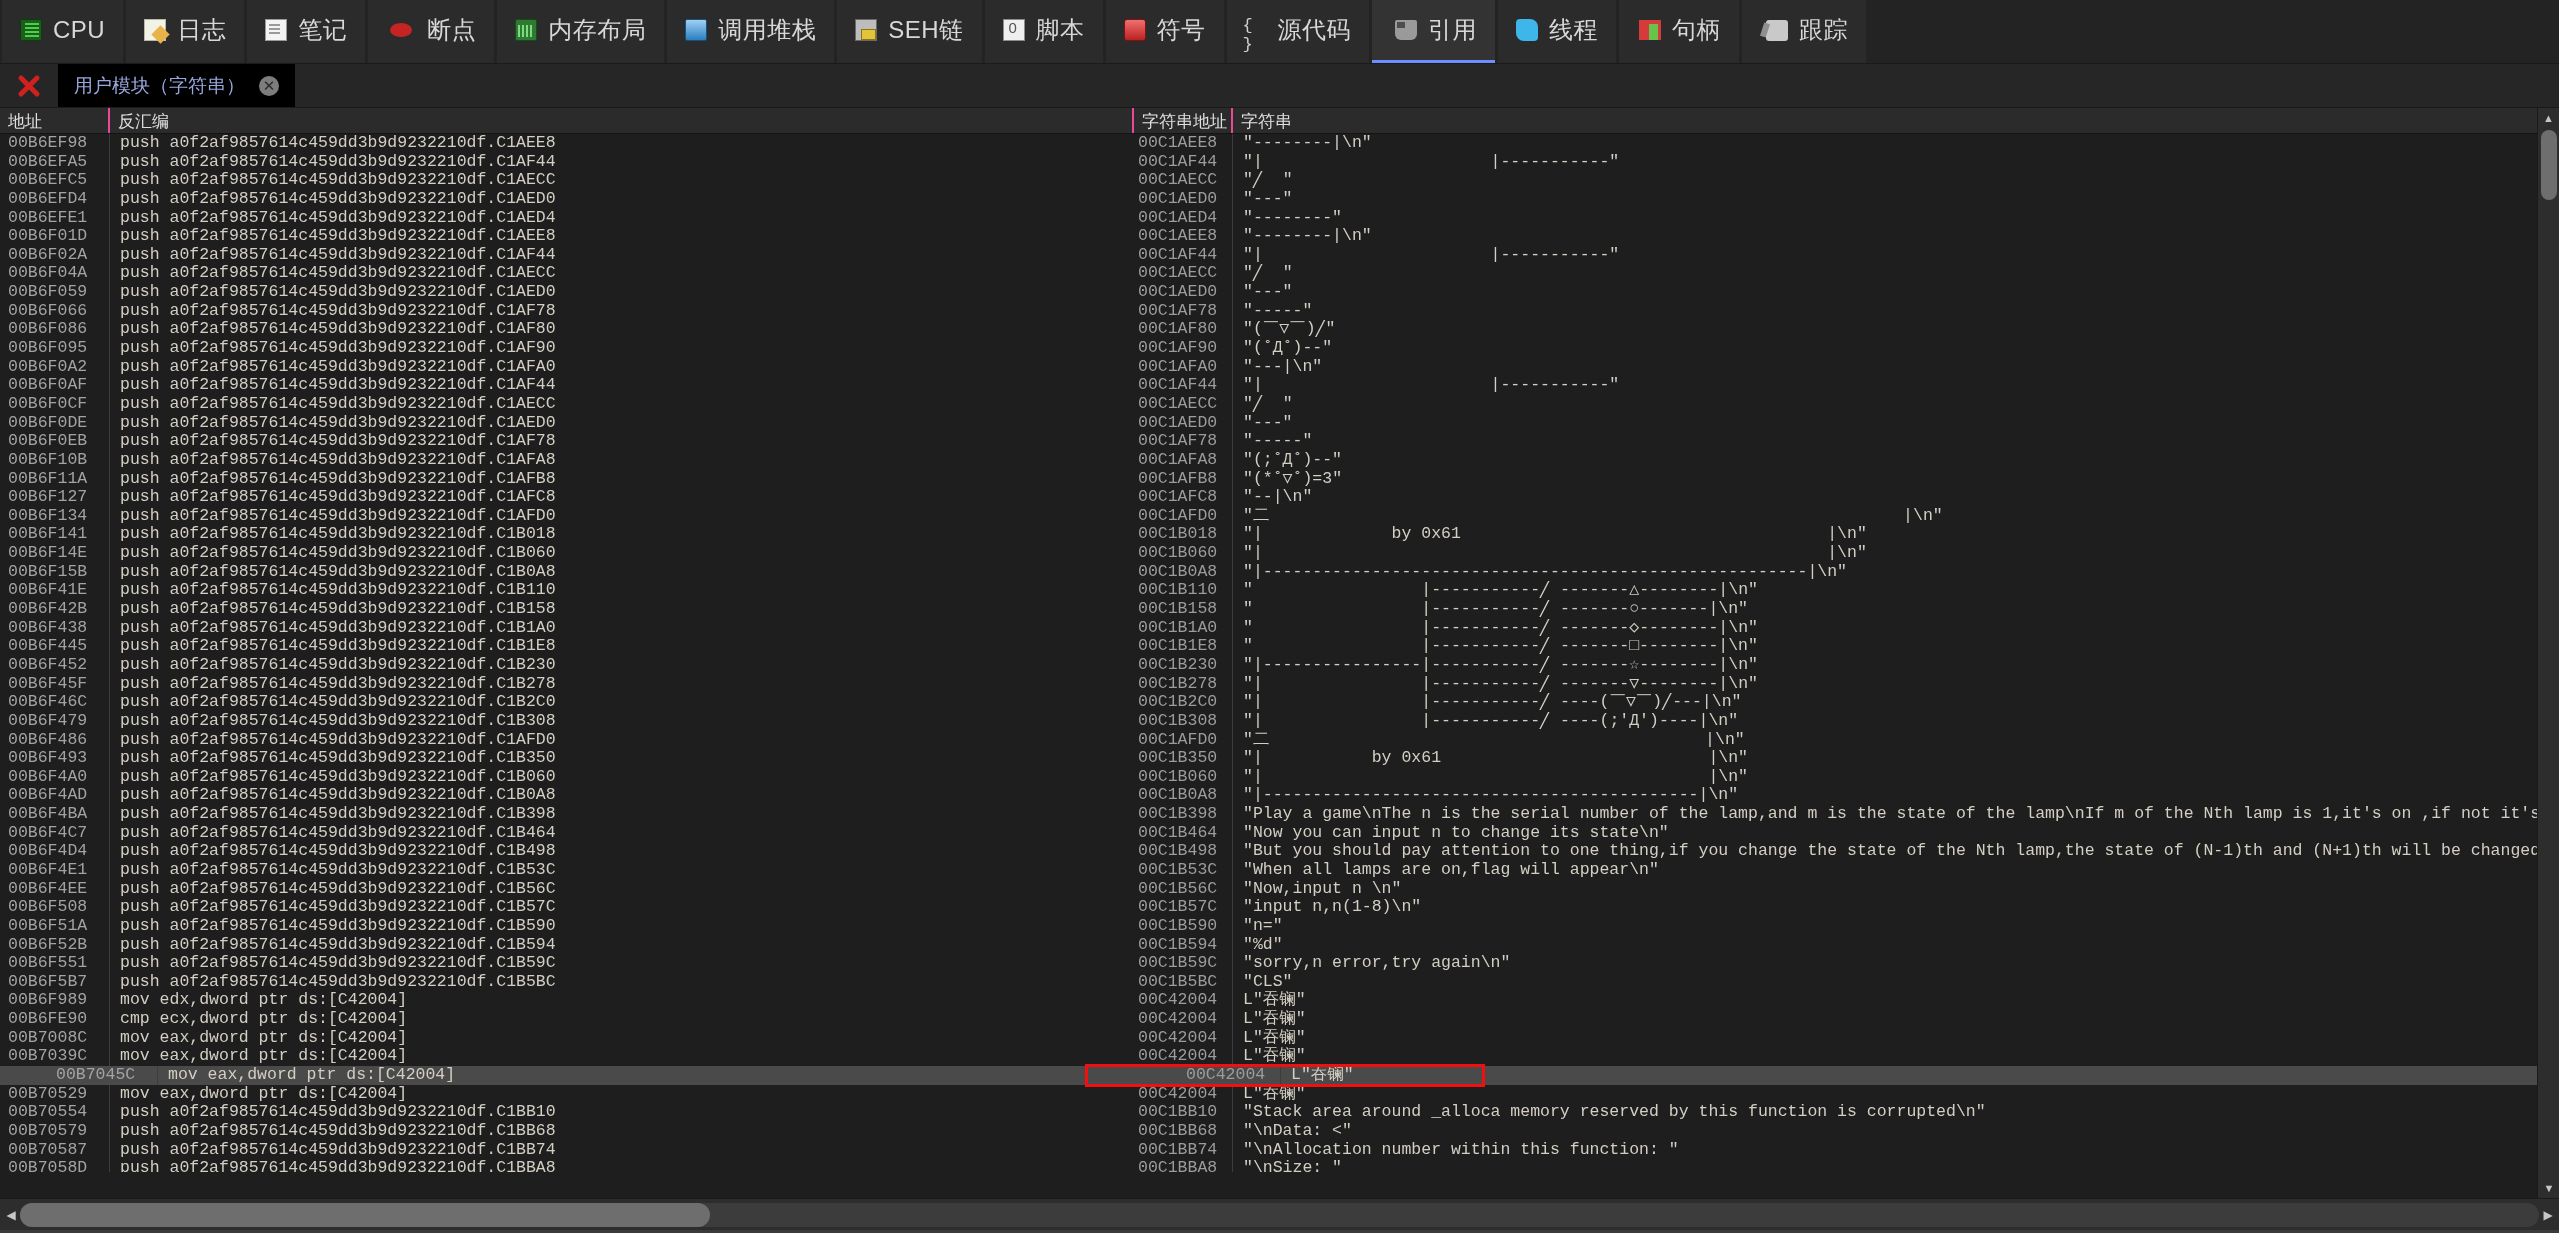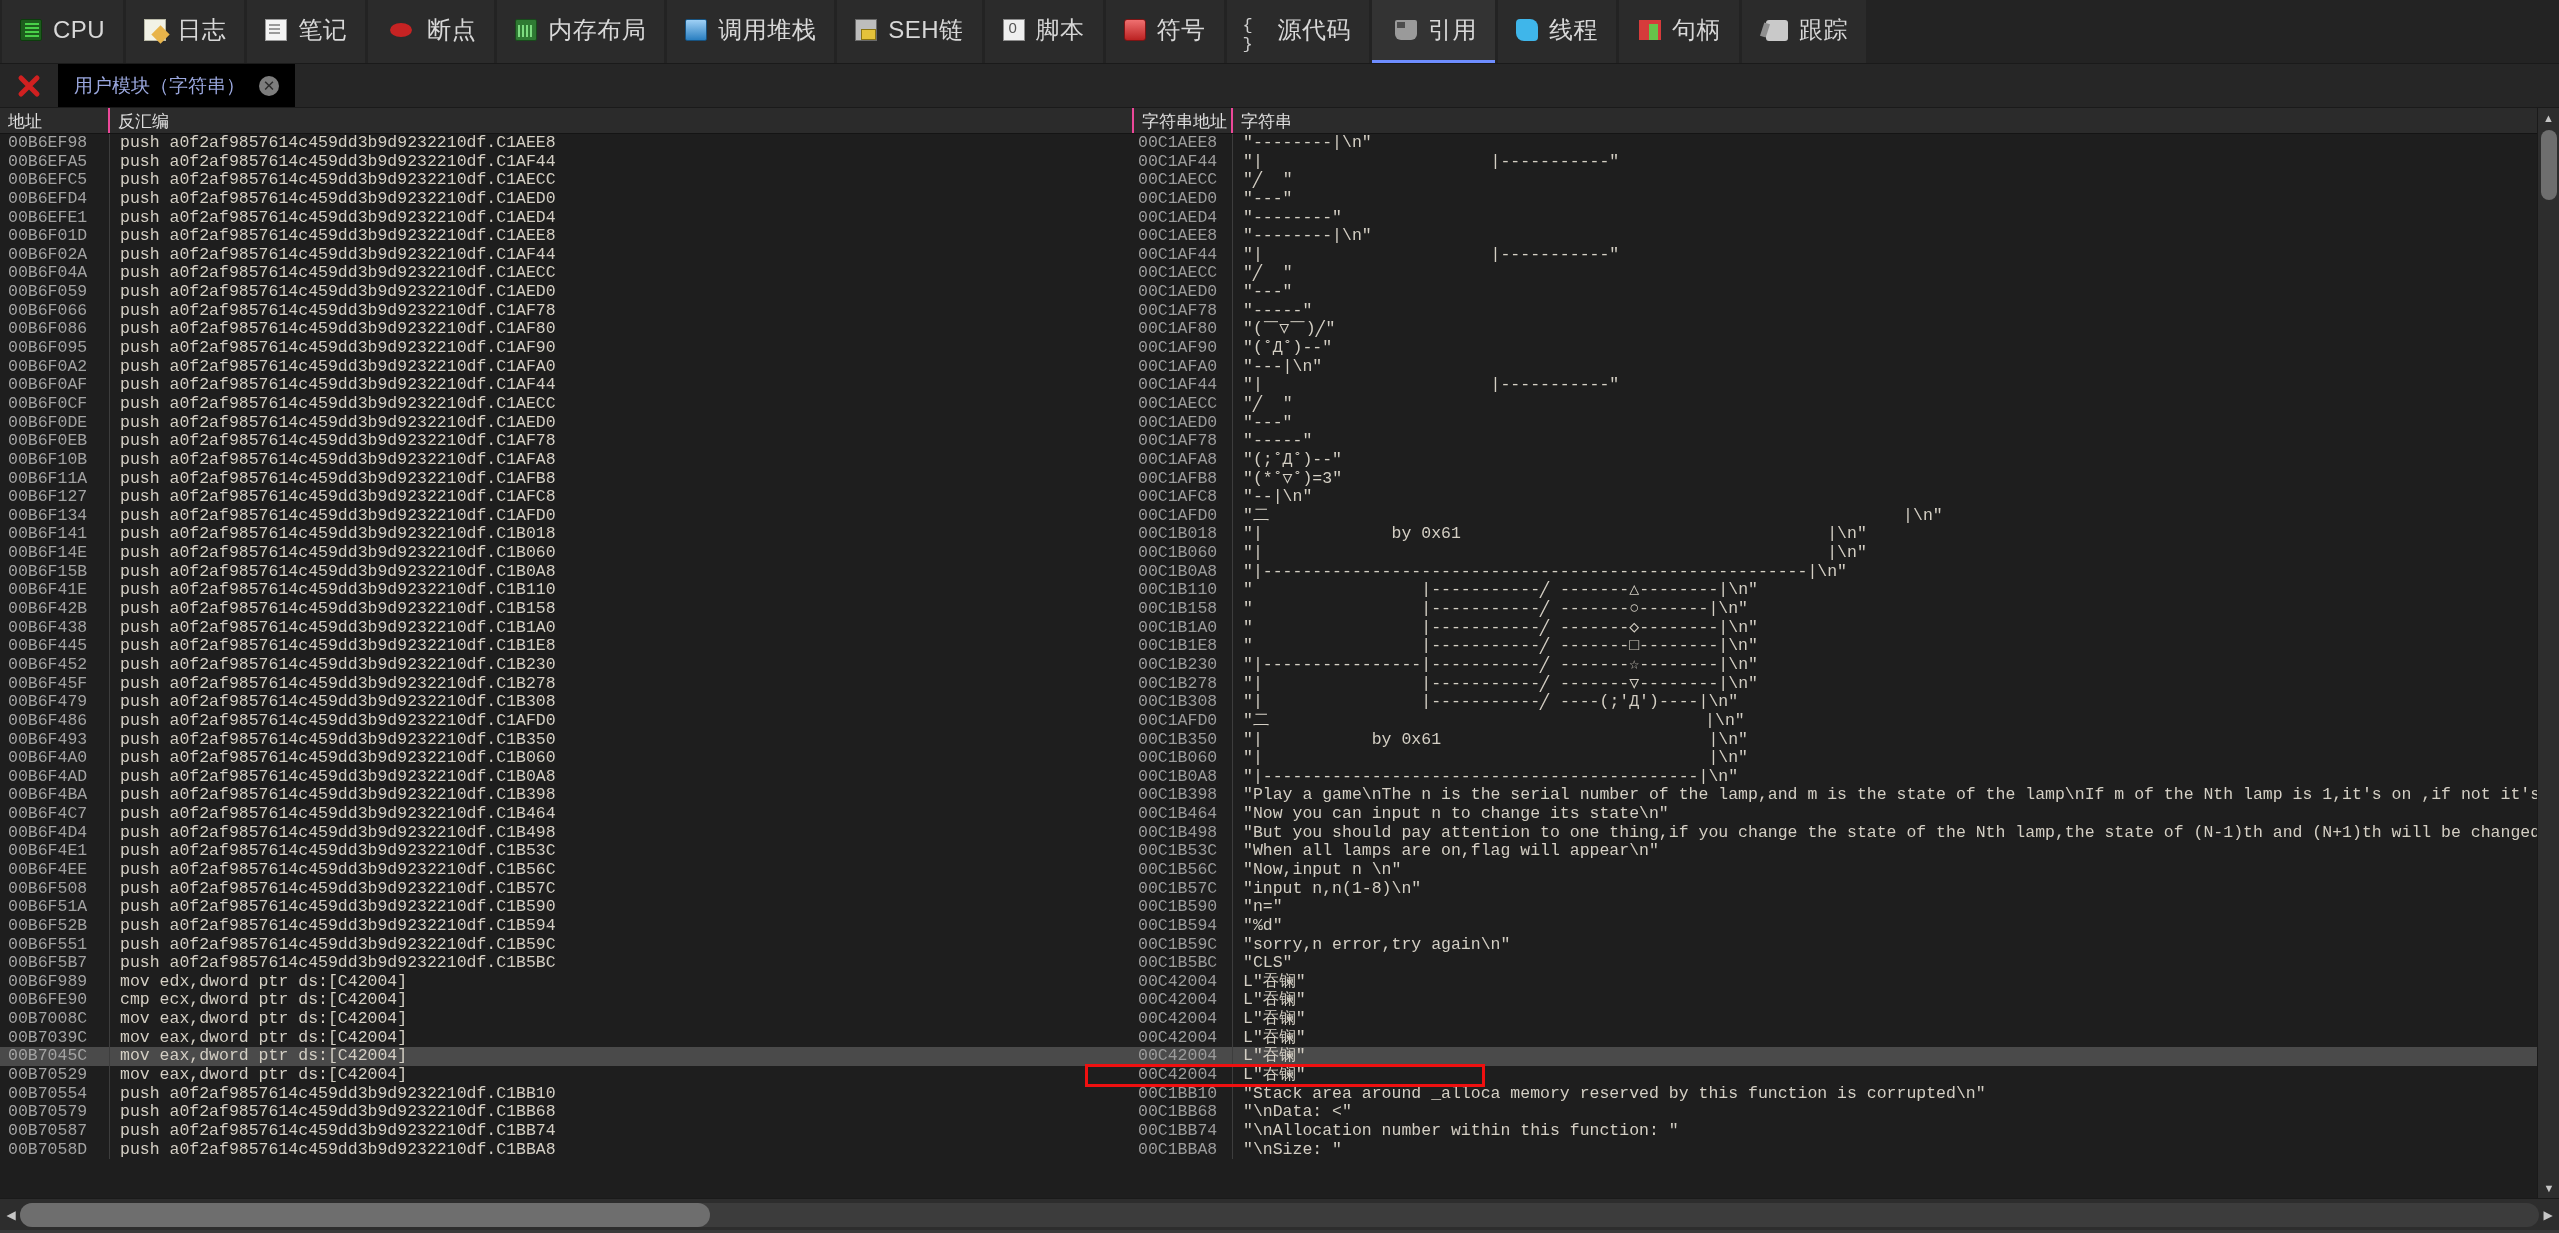--- a/index.html
+++ b/index.html
@@ -132,21 +132,21 @@
     font-family: "Liberation Mono", monospace;
     font-size: 16.5px;
   }
   .row {
     height: 18.65px;
     line-height: 18.65px;
     display: flex;
     white-space: pre;
     color: #c8c8c8;
   }
-  .row.sel { background: #4a4a4a; }
+  .row.sel { background: #4a4a4a; padding-left: 48px; }
   .row .cell { overflow: hidden; white-space: pre; }
   .row .cell.c-addr { color: #a3a3a3; padding-left: 8px; border-right:1px solid #3d3d3d; }
   .row .cell.c-disasm { color: #d4cfc4; padding-left: 10px; }
   .row .cell.c-saddr { color: #9c9c9c; padding-left: 4px; border-right:1px solid #3d3d3d; }
   .row .cell.c-str { color: #d4cfc4; padding-left: 10px; }
 
   
   #red-box {
     position: absolute;
     left: 1085px; top: 931px;
@@ -281,20 +281,21 @@
       <div class="row"><div class="cell c-addr">00B6F134</div><div class="cell c-disasm">push a0f2af9857614c459dd3b9d9232210df.C1AFD0</div><div class="cell c-saddr">00C1AFD0</div><div class="cell c-str">"二                                                                |\n"</div></div>
       <div class="row"><div class="cell c-addr">00B6F141</div><div class="cell c-disasm">push a0f2af9857614c459dd3b9d9232210df.C1B018</div><div class="cell c-saddr">00C1B018</div><div class="cell c-str">"|             by 0x61                                     |\n"</div></div>
       <div class="row"><div class="cell c-addr">00B6F14E</div><div class="cell c-disasm">push a0f2af9857614c459dd3b9d9232210df.C1B060</div><div class="cell c-saddr">00C1B060</div><div class="cell c-str">"|                                                         |\n"</div></div>
       <div class="row"><div class="cell c-addr">00B6F15B</div><div class="cell c-disasm">push a0f2af9857614c459dd3b9d9232210df.C1B0A8</div><div class="cell c-saddr">00C1B0A8</div><div class="cell c-str">"|-------------------------------------------------------|\n"</div></div>
       <div class="row"><div class="cell c-addr">00B6F41E</div><div class="cell c-disasm">push a0f2af9857614c459dd3b9d9232210df.C1B110</div><div class="cell c-saddr">00C1B110</div><div class="cell c-str">"                 |-----------╱ -------△--------|\n"</div></div>
       <div class="row"><div class="cell c-addr">00B6F42B</div><div class="cell c-disasm">push a0f2af9857614c459dd3b9d9232210df.C1B158</div><div class="cell c-saddr">00C1B158</div><div class="cell c-str">"                 |-----------╱ -------○-------|\n"</div></div>
       <div class="row"><div class="cell c-addr">00B6F438</div><div class="cell c-disasm">push a0f2af9857614c459dd3b9d9232210df.C1B1A0</div><div class="cell c-saddr">00C1B1A0</div><div class="cell c-str">"                 |-----------╱ -------◇--------|\n"</div></div>
       <div class="row"><div class="cell c-addr">00B6F445</div><div class="cell c-disasm">push a0f2af9857614c459dd3b9d9232210df.C1B1E8</div><div class="cell c-saddr">00C1B1E8</div><div class="cell c-str">"                 |-----------╱ -------□--------|\n"</div></div>
       <div class="row"><div class="cell c-addr">00B6F452</div><div class="cell c-disasm">push a0f2af9857614c459dd3b9d9232210df.C1B230</div><div class="cell c-saddr">00C1B230</div><div class="cell c-str">"|----------------|-----------╱ -------☆--------|\n"</div></div>
       <div class="row"><div class="cell c-addr">00B6F45F</div><div class="cell c-disasm">push a0f2af9857614c459dd3b9d9232210df.C1B278</div><div class="cell c-saddr">00C1B278</div><div class="cell c-str">"|                |-----------╱ -------▽--------|\n"</div></div>
+      <div class="row"><div class="cell c-addr">00B6F46C</div><div class="cell c-disasm">push a0f2af9857614c459dd3b9d9232210df.C1B2C0</div><div class="cell c-saddr">00C1B2C0</div><div class="cell c-str">"|                |-----------╱ ----(￣▽￣)╱---|\n"</div></div>
       <div class="row"><div class="cell c-addr">00B6F479</div><div class="cell c-disasm">push a0f2af9857614c459dd3b9d9232210df.C1B308</div><div class="cell c-saddr">00C1B308</div><div class="cell c-str">"|                |-----------╱ ----(;'Д')----|\n"</div></div>
       <div class="row"><div class="cell c-addr">00B6F486</div><div class="cell c-disasm">push a0f2af9857614c459dd3b9d9232210df.C1AFD0</div><div class="cell c-saddr">00C1AFD0</div><div class="cell c-str">"二                                            |\n"</div></div>
       <div class="row"><div class="cell c-addr">00B6F493</div><div class="cell c-disasm">push a0f2af9857614c459dd3b9d9232210df.C1B350</div><div class="cell c-saddr">00C1B350</div><div class="cell c-str">"|           by 0x61                           |\n"</div></div>
       <div class="row"><div class="cell c-addr">00B6F4A0</div><div class="cell c-disasm">push a0f2af9857614c459dd3b9d9232210df.C1B060</div><div class="cell c-saddr">00C1B060</div><div class="cell c-str">"|                                             |\n"</div></div>
       <div class="row"><div class="cell c-addr">00B6F4AD</div><div class="cell c-disasm">push a0f2af9857614c459dd3b9d9232210df.C1B0A8</div><div class="cell c-saddr">00C1B0A8</div><div class="cell c-str">"|--------------------------------------------|\n"</div></div>
       <div class="row"><div class="cell c-addr">00B6F4BA</div><div class="cell c-disasm">push a0f2af9857614c459dd3b9d9232210df.C1B398</div><div class="cell c-saddr">00C1B398</div><div class="cell c-str">"Play a game\nThe n is the serial number of the lamp,and m is the state of the lamp\nIf m of the Nth lamp is 1,it's on ,if not it's off</div></div>
       <div class="row"><div class="cell c-addr">00B6F4C7</div><div class="cell c-disasm">push a0f2af9857614c459dd3b9d9232210df.C1B464</div><div class="cell c-saddr">00C1B464</div><div class="cell c-str">"Now you can input n to change its state\n"</div></div>
       <div class="row"><div class="cell c-addr">00B6F4D4</div><div class="cell c-disasm">push a0f2af9857614c459dd3b9d9232210df.C1B498</div><div class="cell c-saddr">00C1B498</div><div class="cell c-str">"But you should pay attention to one thing,if you change the state of the Nth lamp,the state of (N-1)th and (N+1)th will be changed too</div></div>
       <div class="row"><div class="cell c-addr">00B6F4E1</div><div class="cell c-disasm">push a0f2af9857614c459dd3b9d9232210df.C1B53C</div><div class="cell c-saddr">00C1B53C</div><div class="cell c-str">"When all lamps are on,flag will appear\n"</div></div>
       <div class="row"><div class="cell c-addr">00B6F4EE</div><div class="cell c-disasm">push a0f2af9857614c459dd3b9d9232210df.C1B56C</div><div class="cell c-saddr">00C1B56C</div><div class="cell c-str">"Now,input n \n"</div></div>

